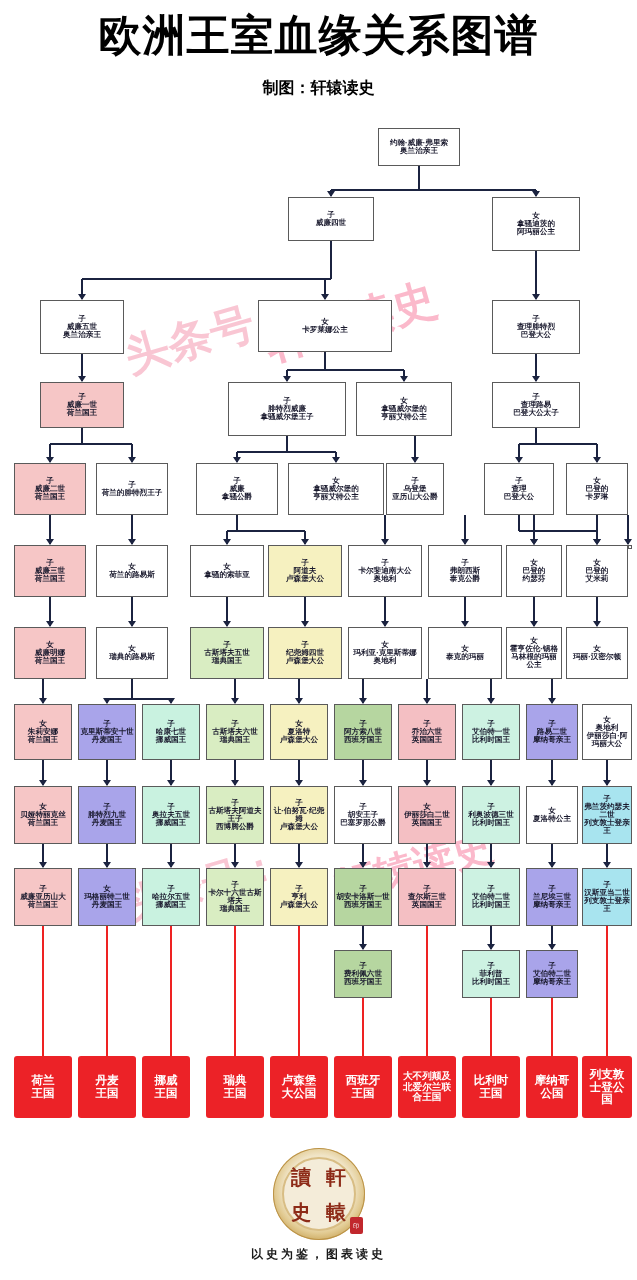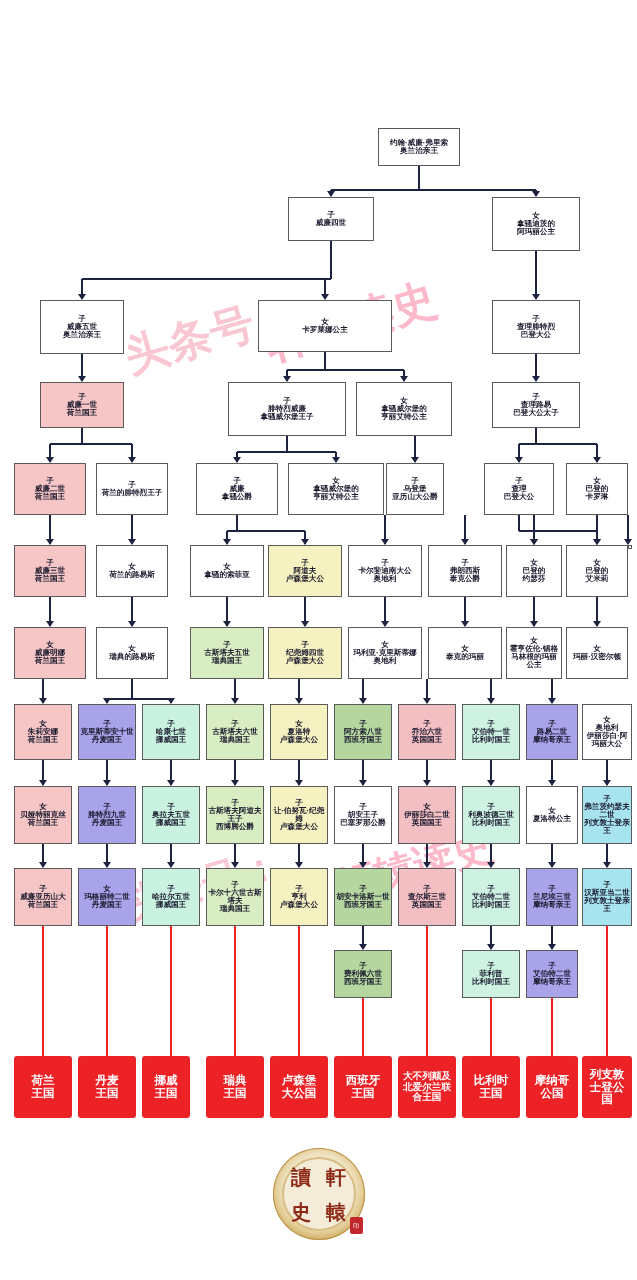--- a/index.html
+++ b/index.html
@@ -99,20 +99,22 @@
   .motto{
     margin-top:6px;font-size:12px;font-weight:bold;letter-spacing:3px;
     color:#1a1a1a;font-family:"Liberation Serif","DejaVu Serif",serif;
   }
 </style>
 </head>
 <body>
 
 <div id="stage">
 
+  <div class="title">欧洲王室血缘关系图谱</div>
+  <div class="subtitle">制图：轩辕读史</div>
 
   <div class="wm wm1">头条号：</div>
   <div class="wm wm2">轩辕读史</div>
   <div class="wm wm3">头条号：</div>
   <div class="wm wm4">轩辕读史</div>
 
   <div id="lines">
       <div class="ln lnv" style="left: 418px; top: 166px; height: 24px;"></div>
       <div class="ln lnh" style="left: 331px; top: 189px; width: 205px;"></div>
       <div class="ln lnv" style="left: 330px; top: 190px; height: 6px;"></div>
@@ -515,15 +517,16 @@
   <div class="logo-wrap">
     <div class="seal">
       <div class="seal-inner">
         <div>讀</div>
         <div>軒</div>
         <div>史</div>
         <div>轅</div>
       </div>
       <div class="seal-stamp">印</div>
     </div>
+    <div class="motto">以史为鉴，图表读史</div>
   </div>
 
 </div>
 
 </body></html>

